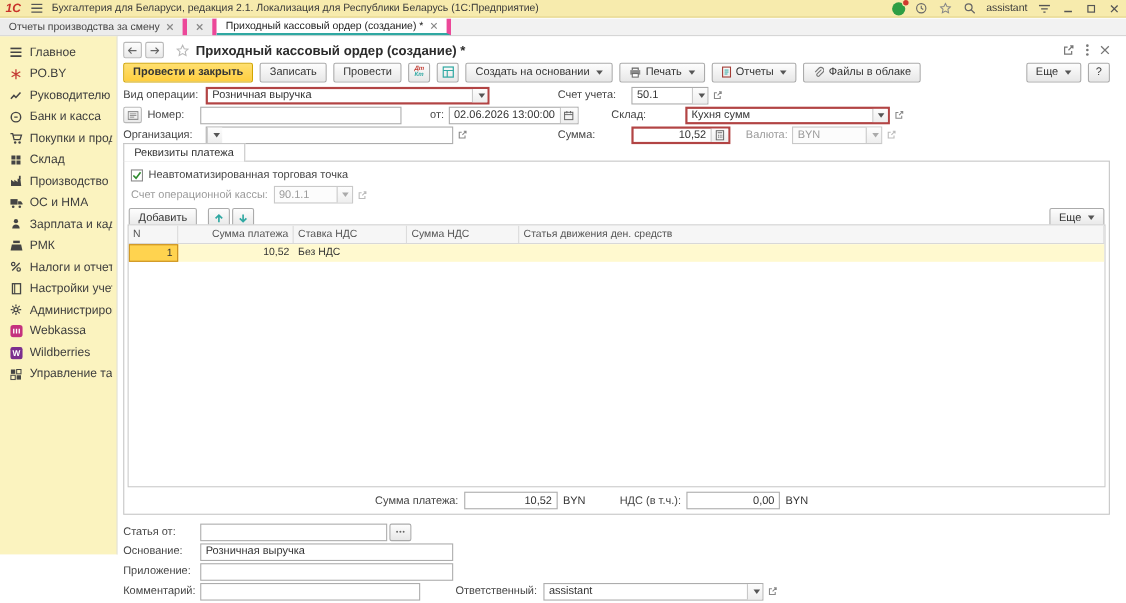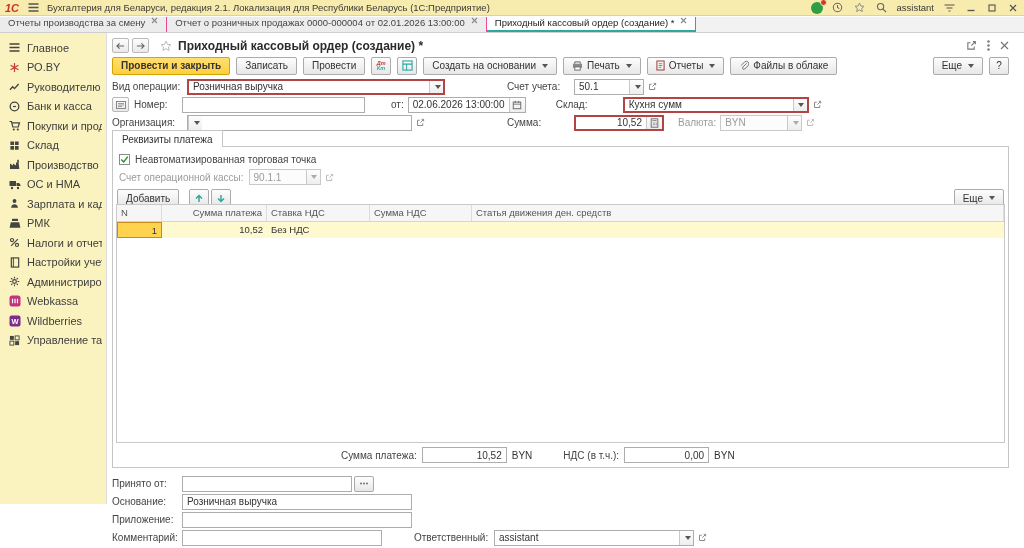--- a/index.html
+++ b/index.html
@@ -9,21 +9,21 @@
 
 .titlebar{position:absolute;top:0;left:0;right:0;height:16px;background:#F7EBAD;border-bottom:1px solid #E3D48C;display:flex;align-items:center;padding:0 5px;gap:7px;font-size:9.5px;color:#3a3a3a}
 .logo1c{color:#C8332B;font-weight:bold;font-style:italic;font-size:11px;letter-spacing:0}
 .tb-ic{display:inline-flex;align-items:center;justify-content:center;width:14px;height:12px}
 .tb-right{margin-left:auto;display:flex;align-items:center;gap:8px}
 .notif{position:relative;width:12px;height:12px;border-radius:50%;background:#2E9E44}
 .notif .badge{position:absolute;top:-3px;right:-4px;width:7px;height:7px;border-radius:50%;background:#D03A2F;border:1px solid #F7EBAD}
 .winbtn{display:inline-flex;align-items:center;justify-content:center;width:13px;height:12px;color:#555}
 
 .tabbar{position:absolute;top:17px;left:0;right:0;height:16px;background:#F2F2F2;border-bottom:1px solid #CFCFCF;display:flex;font-size:9.5px}
-.tab{display:flex;align-items:flex-start;gap:6px;padding:0 8px;border-right:1px solid #ec4899;background:#ECECEC;color:#444;white-space:nowrap}
+.tab{display:flex;align-items:center;gap:6px;padding:0 8px;border-right:4px solid #ec4899;background:#ECECEC;color:#444;white-space:nowrap}
 .tab.active{background:#fff;border-bottom:2px solid #2FA8A2;color:#222}
 
 .sidebar{position:absolute;top:33px;left:0;width:107px;bottom:0;background:#FBF3BF;border-right:1px solid #DDD;padding-top:5px;overflow:hidden}
 .sb-item{display:flex;align-items:center;gap:6px;height:19.5px;padding:0 4px 0 8px;cursor:default}
 .sb-ic{width:13px;height:12px;display:inline-flex;align-items:center;justify-content:center;flex:none}
 .sb-lbl{font-size:11px;color:#3d3d3d;white-space:nowrap;overflow:hidden}
 
 .content{position:absolute;top:33px;left:107px;width:917px;bottom:0;background:#fff}
 .row{position:absolute;display:flex;align-items:center}
 .lbl{color:#444;white-space:nowrap}
@@ -131,21 +131,20 @@
   <div class="tabbar">
     <div class="tab">
       <span>Отчеты производства за смену</span>
       <span>
           <svg width="7" height="7" viewBox="0 0 7 7">
             <path d="M1 1l5 5M6 1L1 6" stroke="#888" stroke-width="1.1"></path>
           </svg>
         </span>
     </div>
     <div class="tab">
-      <span>Отчет о розничных продажах 0000-000004 от 02.01.2026 13:00:00</span>
       <span>
           <svg width="7" height="7" viewBox="0 0 7 7">
             <path d="M1 1l5 5M6 1L1 6" stroke="#888" stroke-width="1.1"></path>
           </svg>
         </span>
     </div>
     <div class="tab active">
       <span>Приходный кассовый ордер (создание) *</span>
       <span>
           <svg width="7" height="7" viewBox="0 0 7 7">
@@ -576,21 +575,21 @@
         <span class="cur">BYN</span>
         <span class="lbl">НДС (в т.ч.):</span>
         <span class="input" style="width:85px">
             <span class="val num">0,00</span>
           </span>
         <span class="cur">BYN</span>
       </div>
     </div>
 
     <div class="row" style="top:442px;left:5px;height:17px">
-      <span class="lbl" style="width:70px">Принято от:</span>
+      <span class="lbl" style="width:70px">Статья от:</span>
       <span class="input" style="width:170px">
           <span class="val"></span>
         </span>
       <span class="btn iconbtn" style="height:16px;margin-left:2px">
           <svg width="8" height="3" viewBox="0 0 8 3">
             <circle cx="1" cy="1.5" r="0.9" fill="#666"></circle>
             <circle cx="4" cy="1.5" r="0.9" fill="#666"></circle>
             <circle cx="7" cy="1.5" r="0.9" fill="#666"></circle>
           </svg>
         </span>

